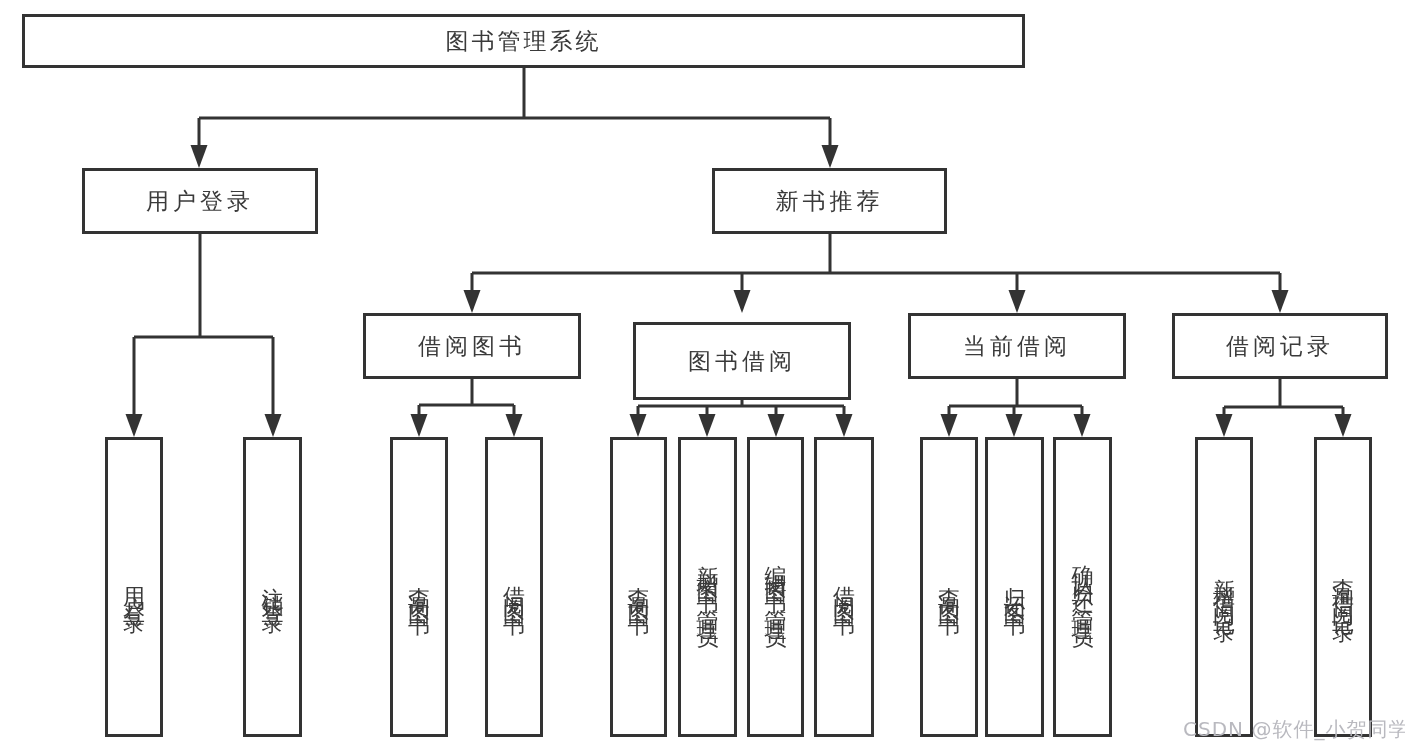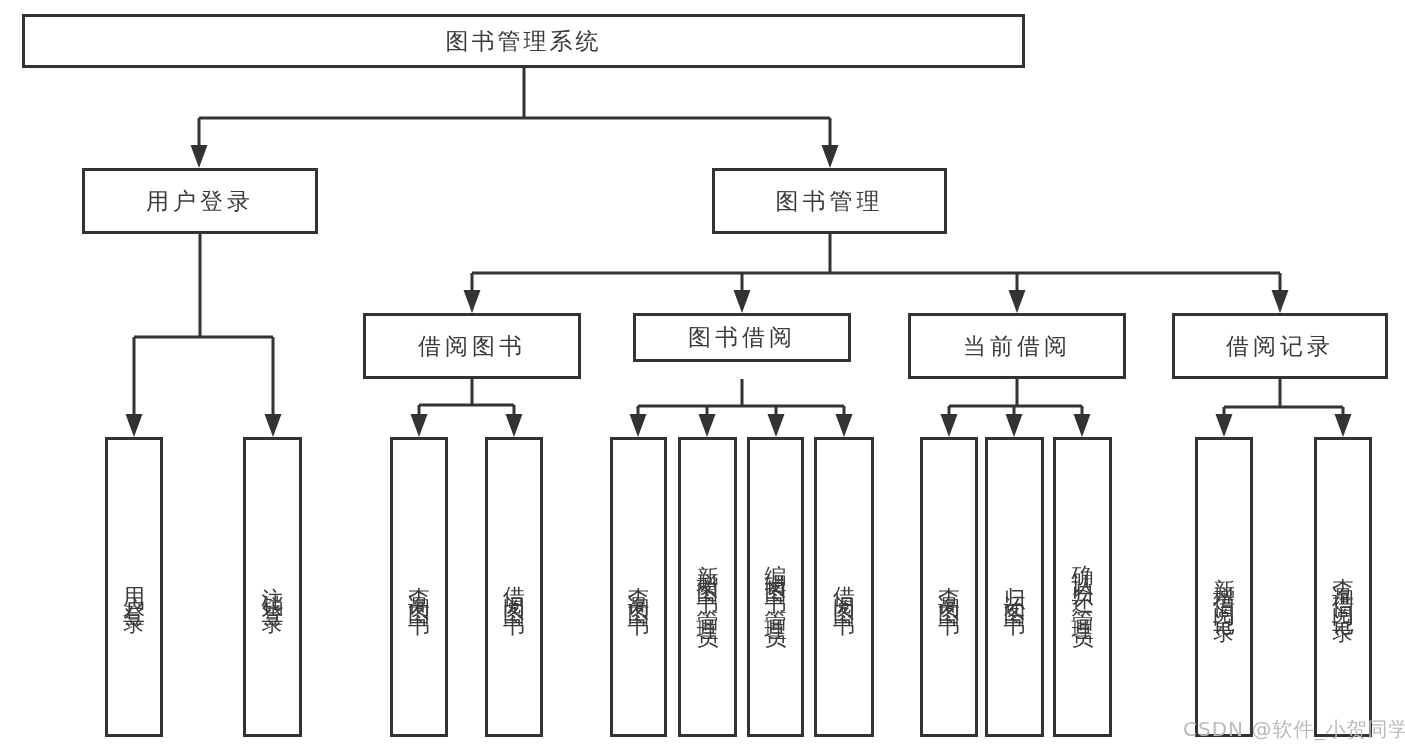--- a/index.html
+++ b/index.html
@@ -106,27 +106,27 @@
     <polygon points="1073.5,414 1090.5,414 1082,437"></polygon>
 
     <path d="M1280 379 V407 M1224 407 H1343 M1224 407 V416 M1343 407 V416"></path>
     <polygon points="1215.5,414 1232.5,414 1224,437"></polygon>
     <polygon points="1334.5,414 1351.5,414 1343,437"></polygon>
   </svg>
 
   <div class="node h root-box" style="left:22px; top:14px; width:1003px; height:54px;">图书管理系统</div>
 
   <div class="node h" style="left:82px; top:168px; width:236px; height:66px;">用户登录</div>
-  <div class="node h" style="left:712px; top:168px; width:235px; height:66px;">图书管理</div>
+  <div class="node h" style="left:712px; top:168px; width:235px; height:66px;">新书推荐</div>
 
   <div class="node v" style="left:105px; top:437px; width:58px; height:300px;">用户登录</div>
   <div class="node v" style="left:243px; top:437px; width:59px; height:300px;">注销登录</div>
 
   <div class="node h" style="left:363px; top:313px; width:218px; height:66px;">借阅图书</div>
-  <div class="node h" style="left:633px; top:313px; width:218px; height:49px;">图书借阅</div>
+  <div class="node h" style="left:633px; top:322px; width:218px; height:78px;">图书借阅</div>
   <div class="node h" style="left:908px; top:313px; width:218px; height:66px;">当前借阅</div>
   <div class="node h" style="left:1172px; top:313px; width:216px; height:66px;">借阅记录</div>
 
   <div class="node v" style="left:390px; top:437px; width:58px; height:300px;">查询图书</div>
   <div class="node v" style="left:485px; top:437px; width:58px; height:300px;">借阅图书</div>
 
   <div class="node v" style="left:610px; top:437px; width:57px; height:300px;">查询图书</div>
   <div class="node v" style="left:678px; top:437px; width:59px; height:300px;">新增图书（管理员）</div>
   <div class="node v" style="left:747px; top:437px; width:57px; height:300px;">编辑图书（管理员）</div>
   <div class="node v" style="left:814px; top:437px; width:60px; height:300px;">借阅图书</div>

